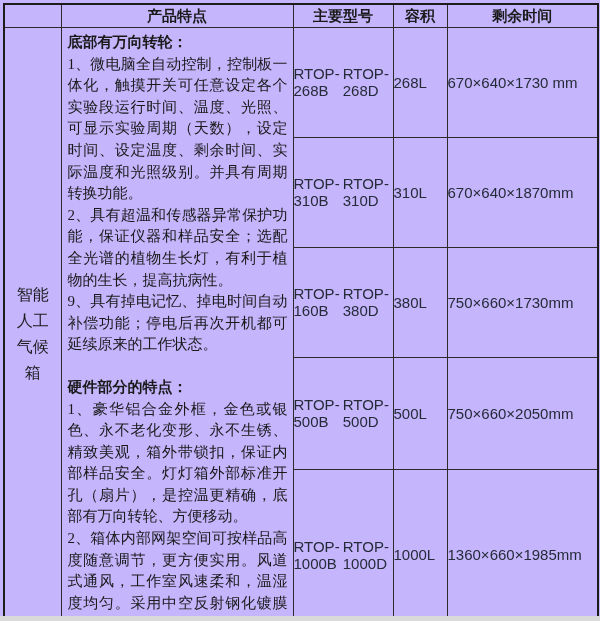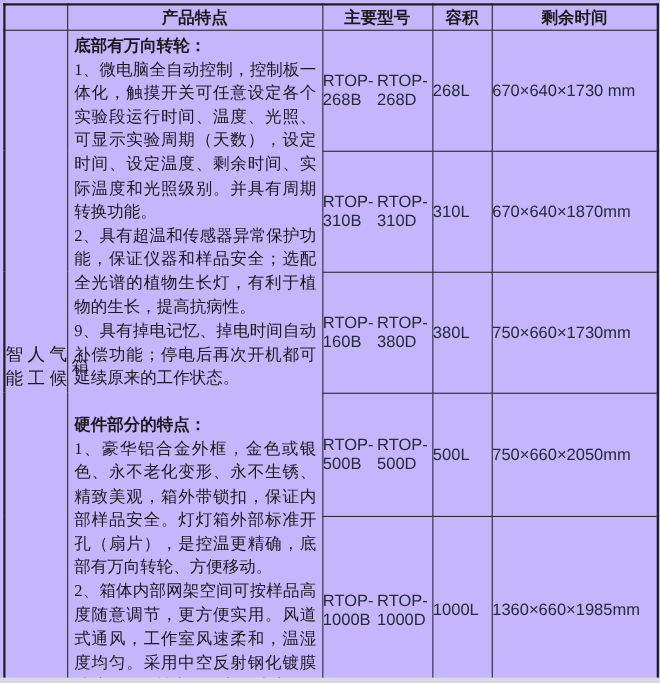--- a/index.html
+++ b/index.html
@@ -7,21 +7,21 @@
        font-family:"Liberation Serif","DejaVu Serif",serif;color:#1a1a1a;}
   .page{position:relative;width:600px;height:621px;background:#c4b5fd;}
   table.spec{position:absolute;left:3px;top:3px;width:594px;
        border-collapse:collapse;table-layout:fixed;
        border:2px solid #1c1c1c;}
   td,th{border:1px solid #2b2b2b;padding:0;vertical-align:middle;}
   th{font-weight:bold;font-size:15px;text-align:center;height:22px;
      font-family:"Liberation Serif","DejaVu Serif",serif;}
   
   td.label-cell{vertical-align:middle;text-align:center;}
-  .vlabel{display:flex;flex-direction:row;align-items:center;gap:4px;
+  .vlabel{display:flex;flex-direction:column;align-items:center;gap:4px;
           font-size:16px;line-height:22px;color:#1a1a1a;}
   
   td.features-cell{vertical-align:top;}
   .features{padding:4px 5px 4px 6px;font-size:15px;line-height:21.6px;
             text-align:justify;}
   .feat-title{font-weight:bold;}
   .feat-item{margin:0;}
   .section-hardware .feat-title{margin-top:21px;}
   
   .model-cell-inner{display:flex;flex-direction:row;justify-content:space-evenly;

